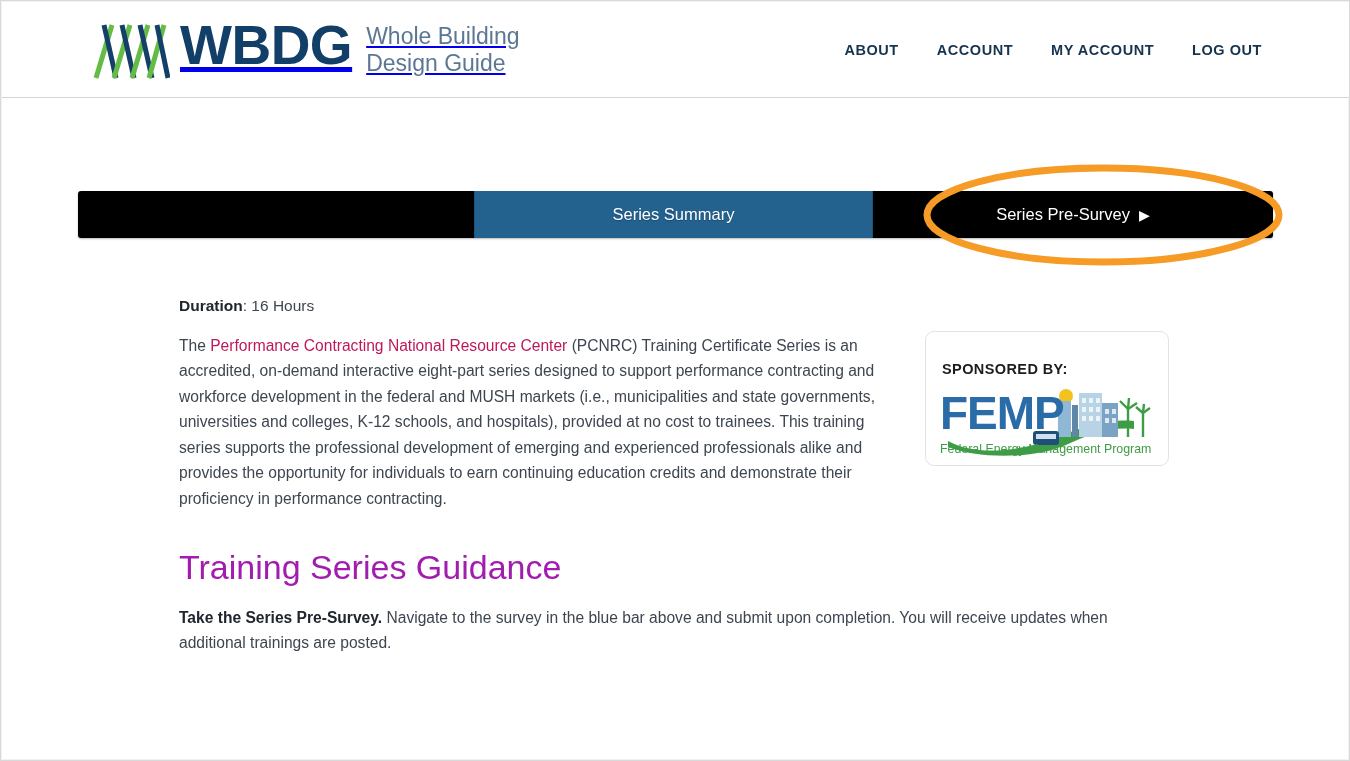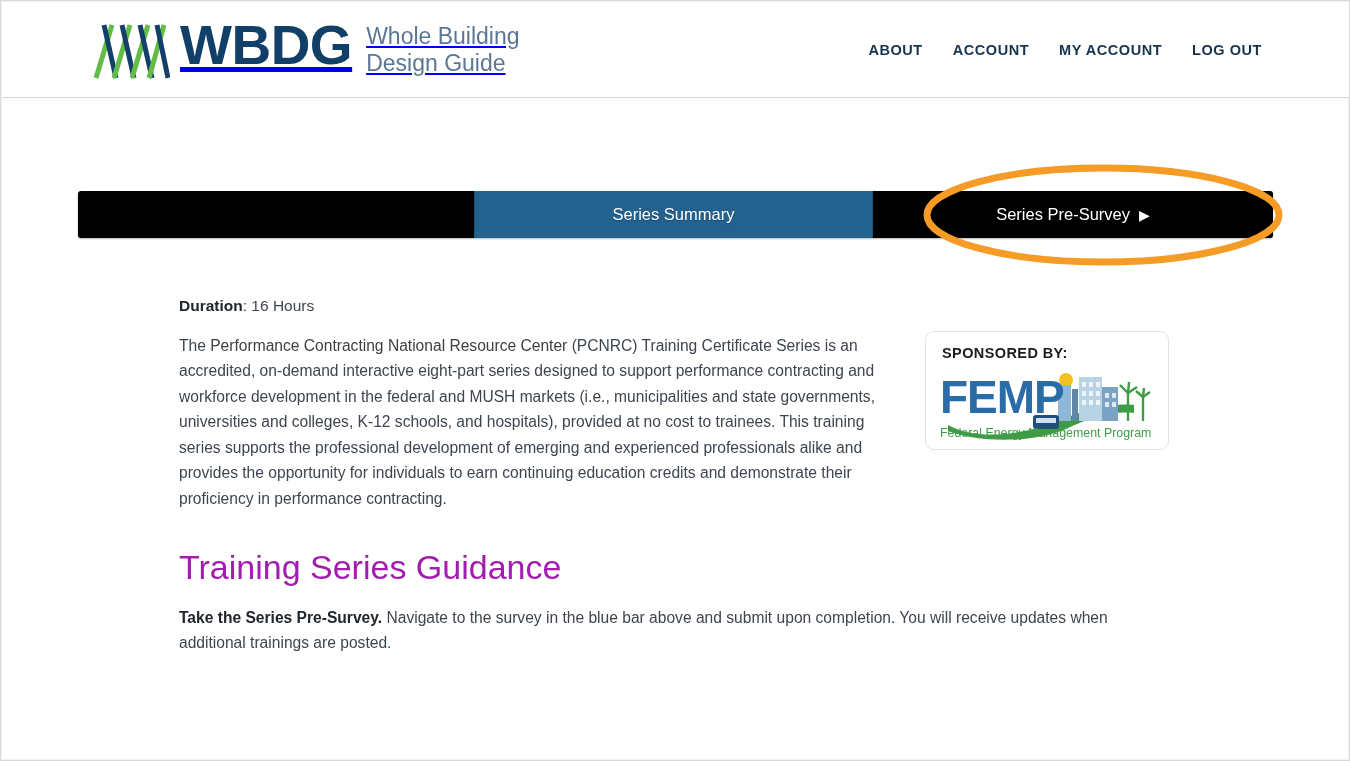--- a/index.html
+++ b/index.html
@@ -71,21 +71,21 @@
     font-weight: 400;
     white-space: pre-line;
   }
 
   .main-nav {
     position: absolute;
     right: 88px;
     top: 40px;
     display: flex;
     align-items: center;
-    gap: 30px;
+    gap: 38px;
   }
   .main-nav a {
     font-size: 14.5px;
     font-weight: 700;
     letter-spacing: 0.55px;
     color: #16344f;
     text-decoration: none;
     white-space: nowrap;
   }
 
@@ -175,34 +175,34 @@
     margin-top: 16px;
   }
   .intro {
     margin: 0;
     width: 718px;
     font-size: 15.6px;
     line-height: 25.5px;
     color: #3d4650;
   }
   .intro a {
-    color: #404040;
+    color: #be185d;
     text-decoration: none;
   }
 
   
   .sponsor-card {
     margin-left: 28px;
     margin-top: -2px;
     width: 244px;
     box-sizing: border-box;
     border: 1px solid #e3e3e3;
     border-radius: 9px;
     background: #ffffff;
-    padding: 13px 12px 8px 12px;
+    padding: 29px 12px 8px 12px;
   }
   .sponsor-label {
     font-size: 14.5px;
     font-weight: 700;
     letter-spacing: 0.4px;
     color: #1c1c1c;
     margin: 0 0 2px 4px;
   }
   .femp-logo { display: block; width: 222px; height: 78px; }
 

